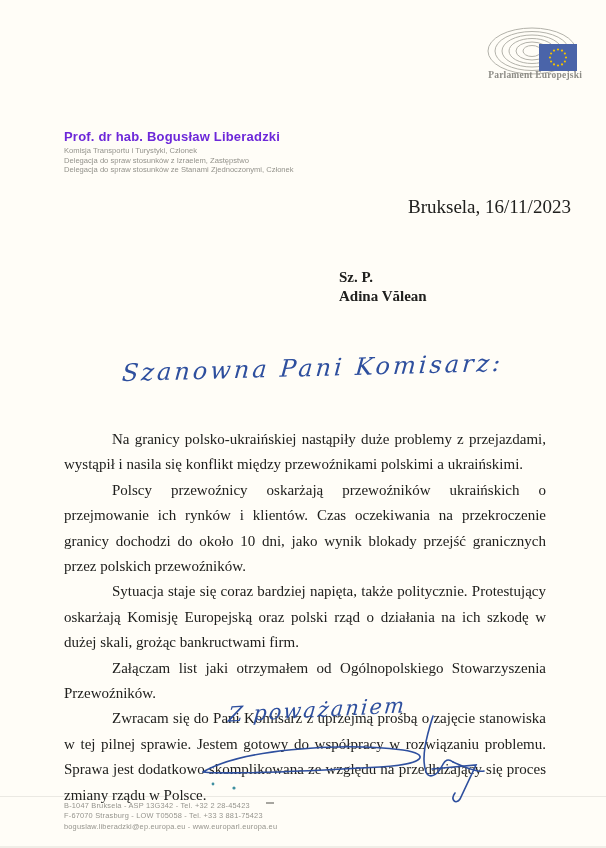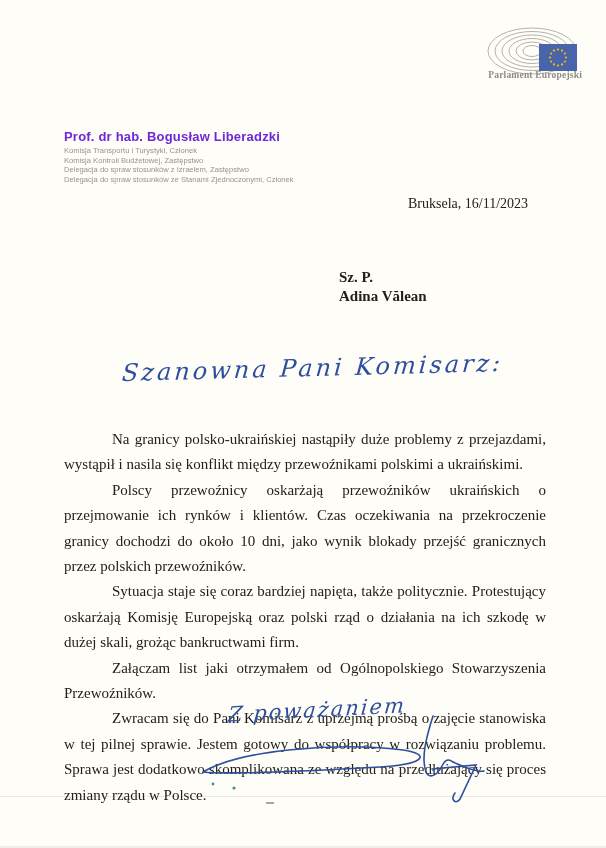--- a/index.html
+++ b/index.html
@@ -26,21 +26,21 @@
     position:absolute;left:64px;top:122px;
     font-family:"Liberation Sans", sans-serif;
     font-size:13px;color:#6d28d9;font-weight:bold;letter-spacing:.2px;margin-top:7px;
   }
   .sender-roles{
     position:absolute;left:64px;top:146px;
     font-family:Liberation Sans, sans-serif;
     font-size:7.6px;line-height:9.6px;color:#94938c;
   }
   
-  .dateline{position:absolute;left:408px;top:196px;font-size:14px;}
+  .dateline{position:absolute;left:408px;top:196px;font-size:19px;}
   
   .recipient{
     position:absolute;left:339px;top:268px;
     font-size:15px;font-weight:bold;line-height:19px;
   }
   
   .hand{
     color:#2e4f9e;
     font-family:"DejaVu Serif", serif;
     font-style:italic;
@@ -104,21 +104,20 @@
             <circle cx="94.93" cy="29.5" r="1.1"></circle>
         </g>
       </g>
     </svg>
   </div>
   <div class="logo-caption">Parlament Europejski</div>
 
   <div class="sender-name">Prof. dr hab. Bogusław Liberadzki</div>
   <div class="sender-roles">
     <div>Komisja Transportu i Turystyki, Członek</div>
-    <div>Komisja Kontroli Budżetowej, Zastępstwo</div>
     <div>Delegacja do spraw stosunków z Izraelem, Zastępstwo</div>
     <div>Delegacja do spraw stosunków ze Stanami Zjednoczonymi, Członek</div>
   </div>
 
   <div class="dateline">Bruksela, 16/11/2023</div>
 
   <div class="recipient">
     <div>Sz. P.</div>
     <div>Adina Vălean</div>
   </div>
@@ -144,15 +143,20 @@
       <circle cx="28" cy="84" r="1.4"></circle>
       <circle cx="49" cy="88" r="1.6"></circle>
     </g>
   </svg>
   <svg class="signature-svg" style="left:430px;top:755px;" width="60" height="55" viewBox="0 0 60 55">
     <path d="M 2,14 L 46,10 L 30,44 C 26,50 20,45 25,38" fill="none" stroke="#2e4f9e" stroke-width="1.6" stroke-linecap="round"></path>
   </svg>
 
   <div class="scan-shadow"></div>
   <div class="scan-dash"></div>
+  <div class="footer">
+    <div>B-1047 Bruksela - ASP 13G342 - Tel. +32 2 28-45423</div>
+    <div>F-67070 Strasburg - LOW T05058 - Tel. +33 3 881-75423</div>
+    <div>boguslaw.liberadzki@ep.europa.eu - www.europarl.europa.eu</div>
+  </div>
   <div class="bottom-edge"></div>
 
 </div>
 
 </body></html>

